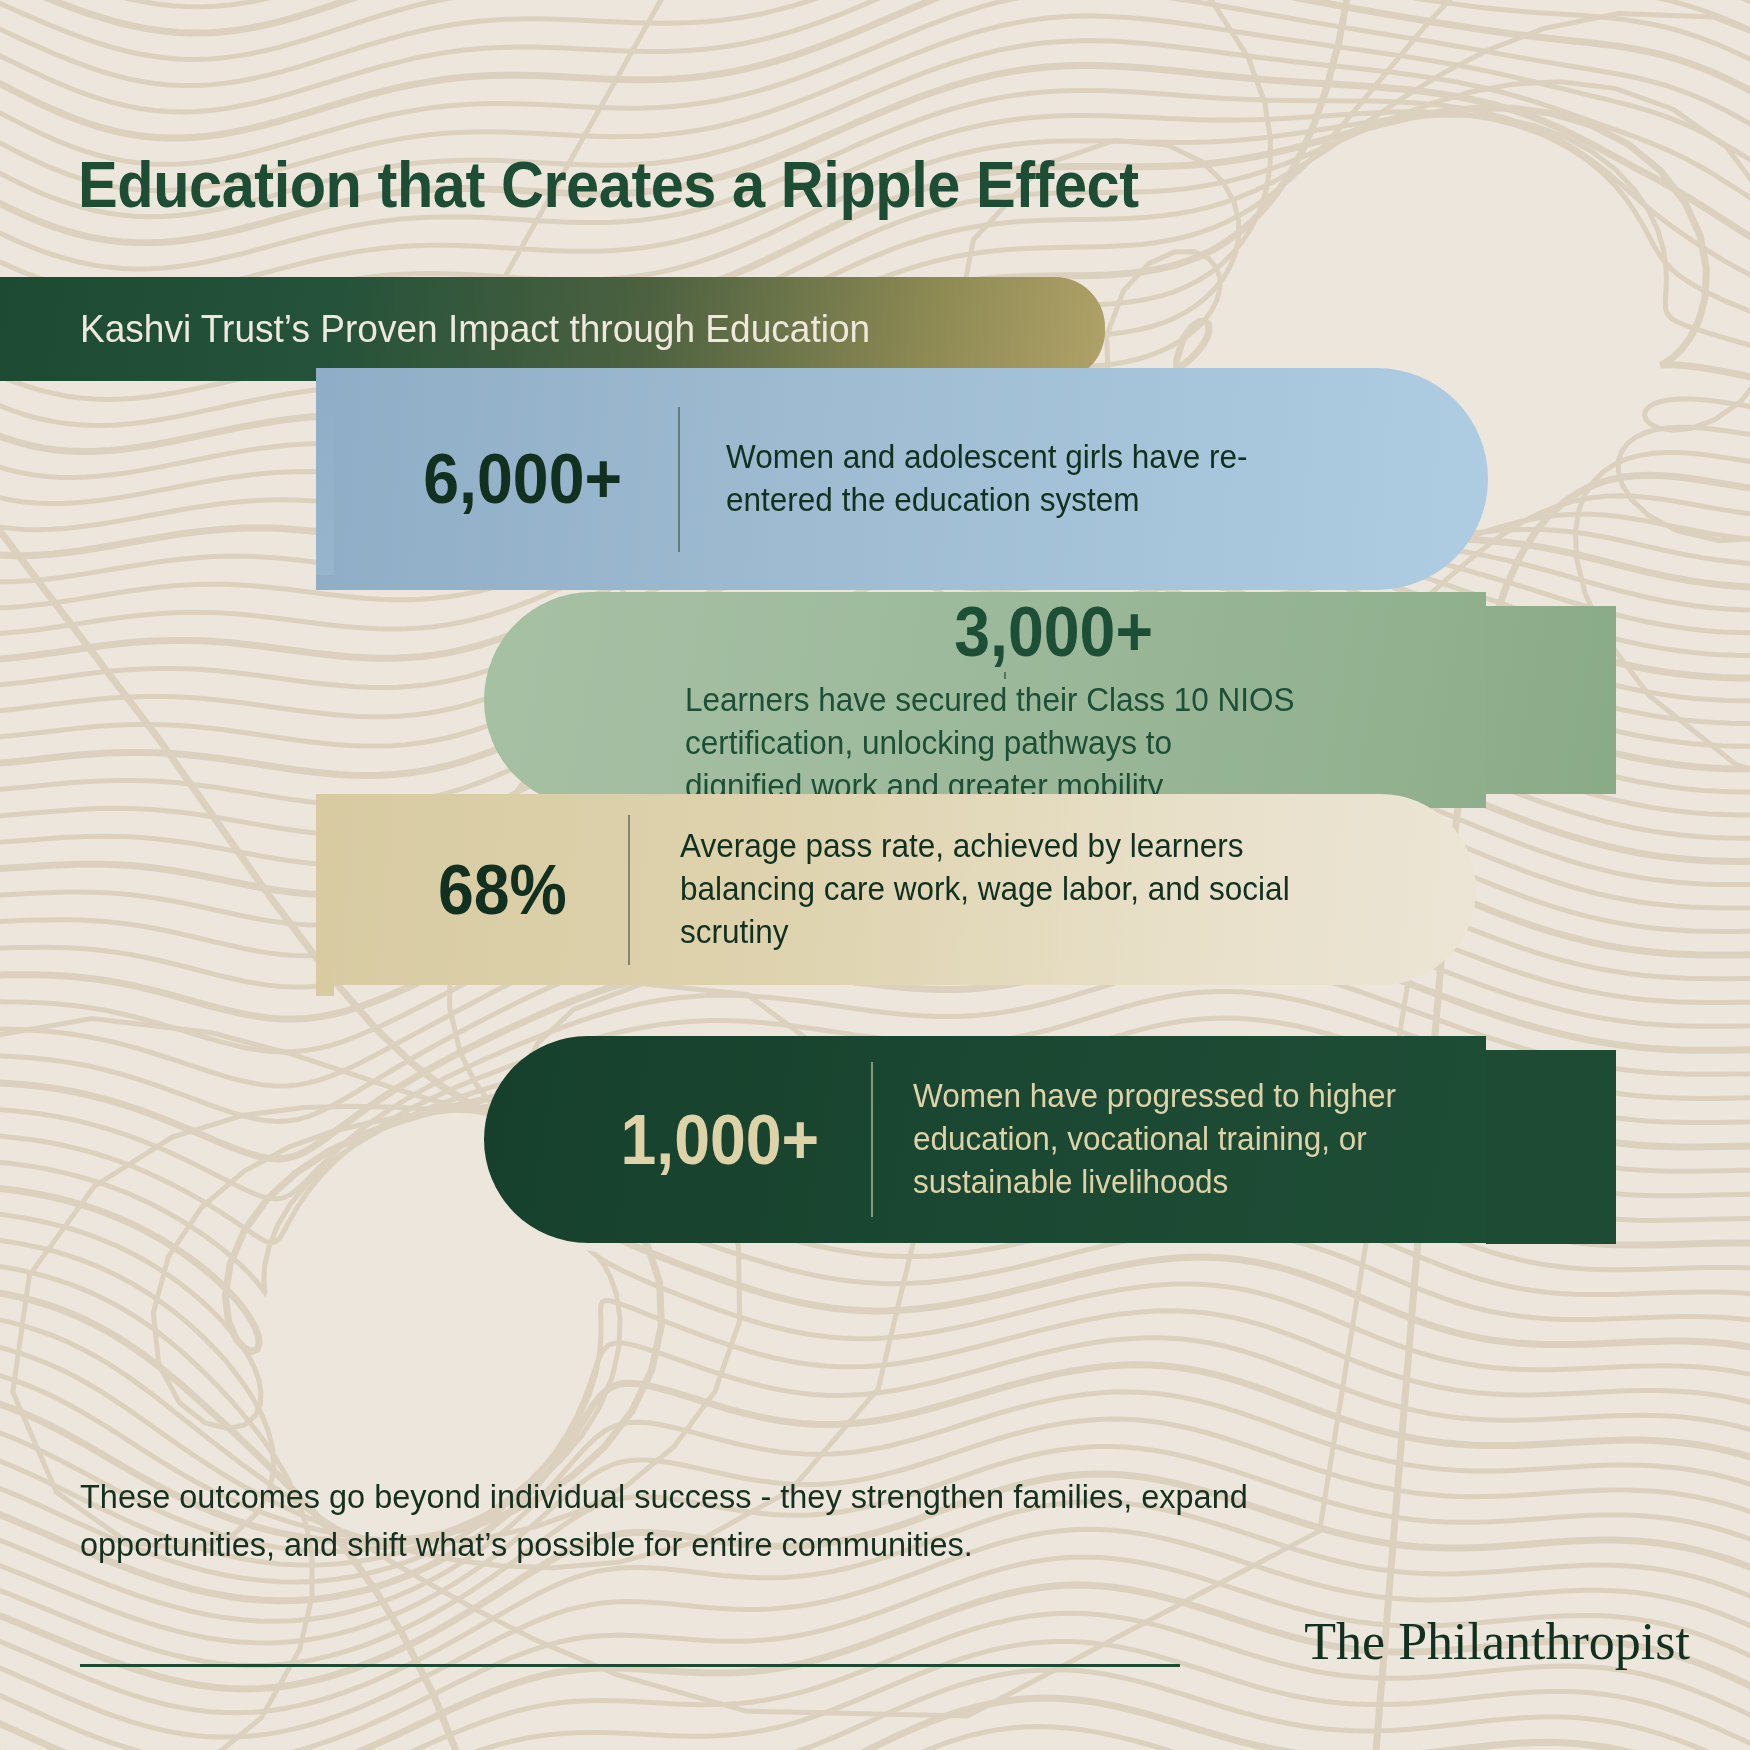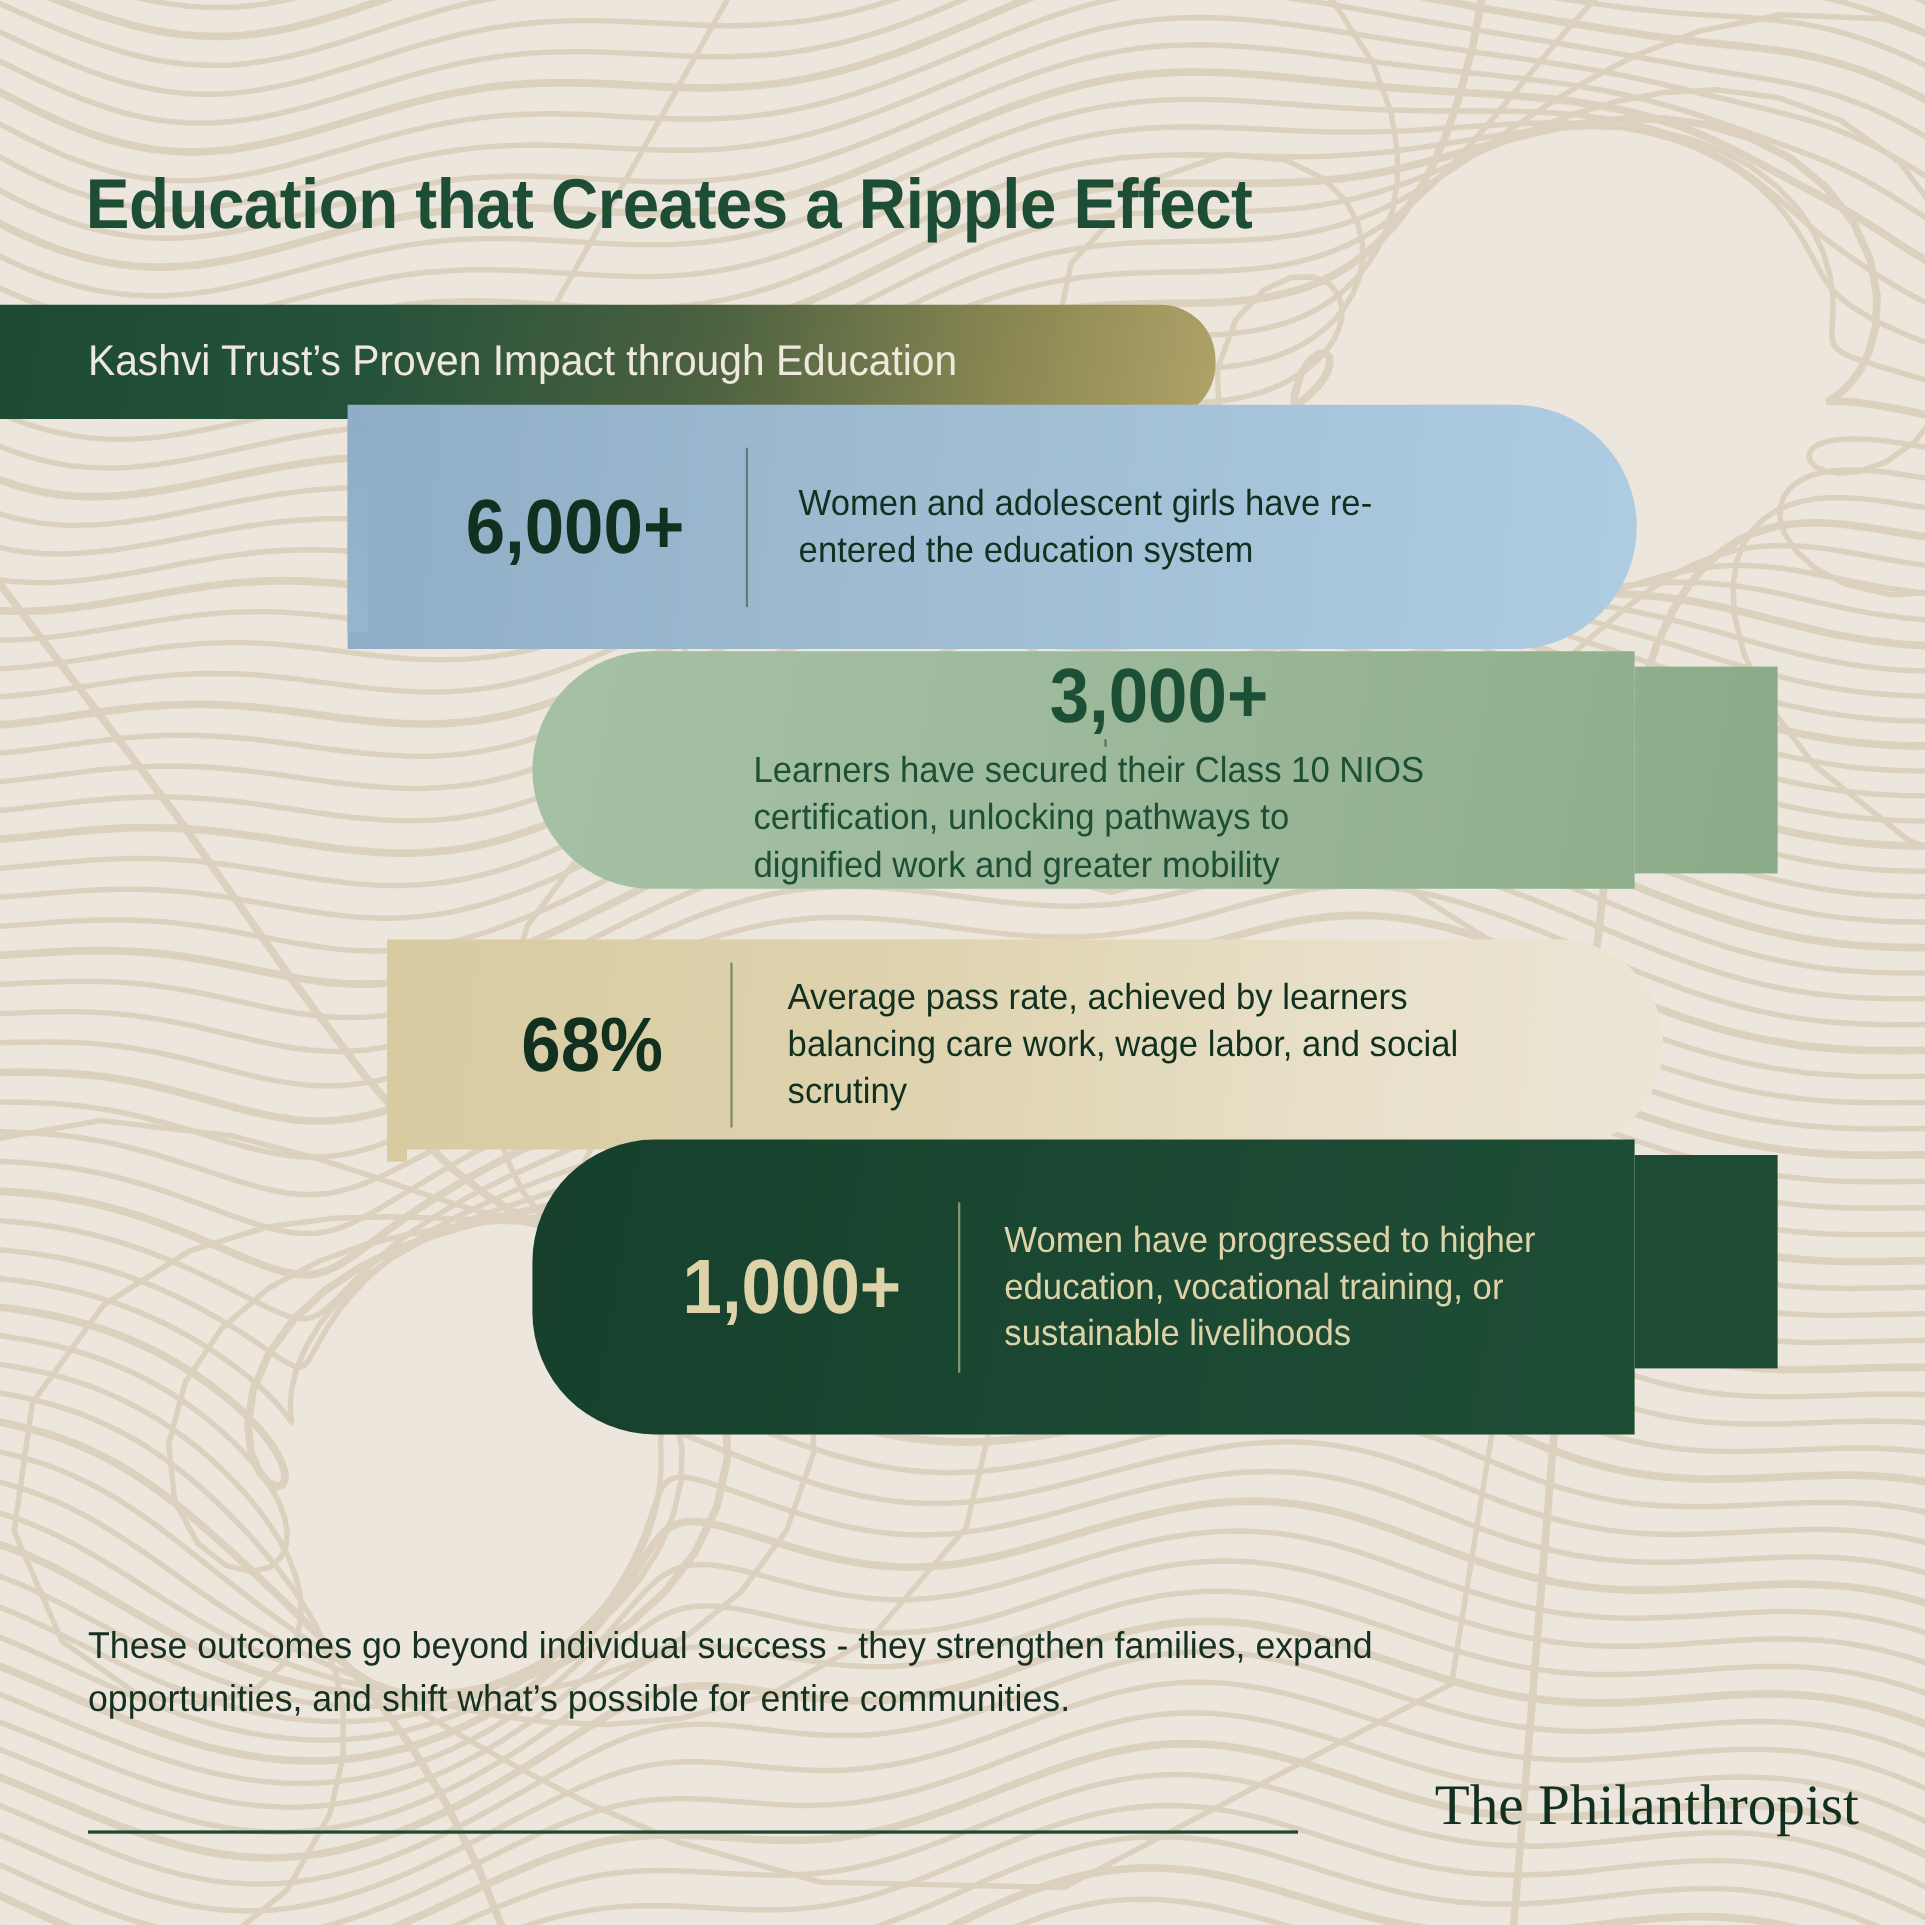--- a/index.html
+++ b/index.html
@@ -115,38 +115,37 @@
     position:absolute; right:-130px; top:14px;
     width:130px; height:188px;
     background:linear-gradient(100deg,#8fae8c,#8aab88);
   }
   #bar-2 .stat-num { color:#1d4e36; width:300px; margin-left:60px; }
   #bar-2 .divider  { background:#48624f; opacity:.8; margin-left:40px; height:152px; align-self:center; }
   #bar-2 .stat-desc{ color:#1d4e36; margin-left:40px; width:640px; }
 
   
   #bar-3 {
-    left:316px; top:854px; width:1160px; height:191px;
+    left:316px; top:794px; width:1160px; height:191px;
     background:linear-gradient(95deg,#d8cba2 0%, #ded3ae 40%, #e8e0c9 75%, #ece5d6 100%);
     border-top-right-radius:108px;
     border-bottom-right-radius:108px;
-    margin-left:36px;
   }
   #bar-3 .notch {
     position:absolute; left:0; top:14px;
     width:18px; height:188px;
     background:#d8cba2;
   }
   #bar-3 .stat-num { color:#12301f; width:230px; margin-left:30px; }
   #bar-3 .divider  { background:#5d6b4c; opacity:.7; margin-left:52px; height:150px; align-self:center; }
   #bar-3 .stat-desc{ color:#12301f; margin-left:50px; width:660px; }
 
   
   #bar-4 {
-    left:484px; top:1036px; width:1002px; height:268px;
+    left:484px; top:1036px; width:1002px; height:207px;
     background:linear-gradient(100deg,#16402c 0%, #1a4731 45%, #1e4d36 100%);
     border-top-left-radius:111px;
     border-bottom-left-radius:111px;
   }
   #bar-4 .step {
     position:absolute; right:-130px; top:14px;
     width:130px; height:194px;
     background:#1d4b34;
   }
   #bar-4 .stat-num { color:#ded2a8; width:300px; margin-left:60px; }

